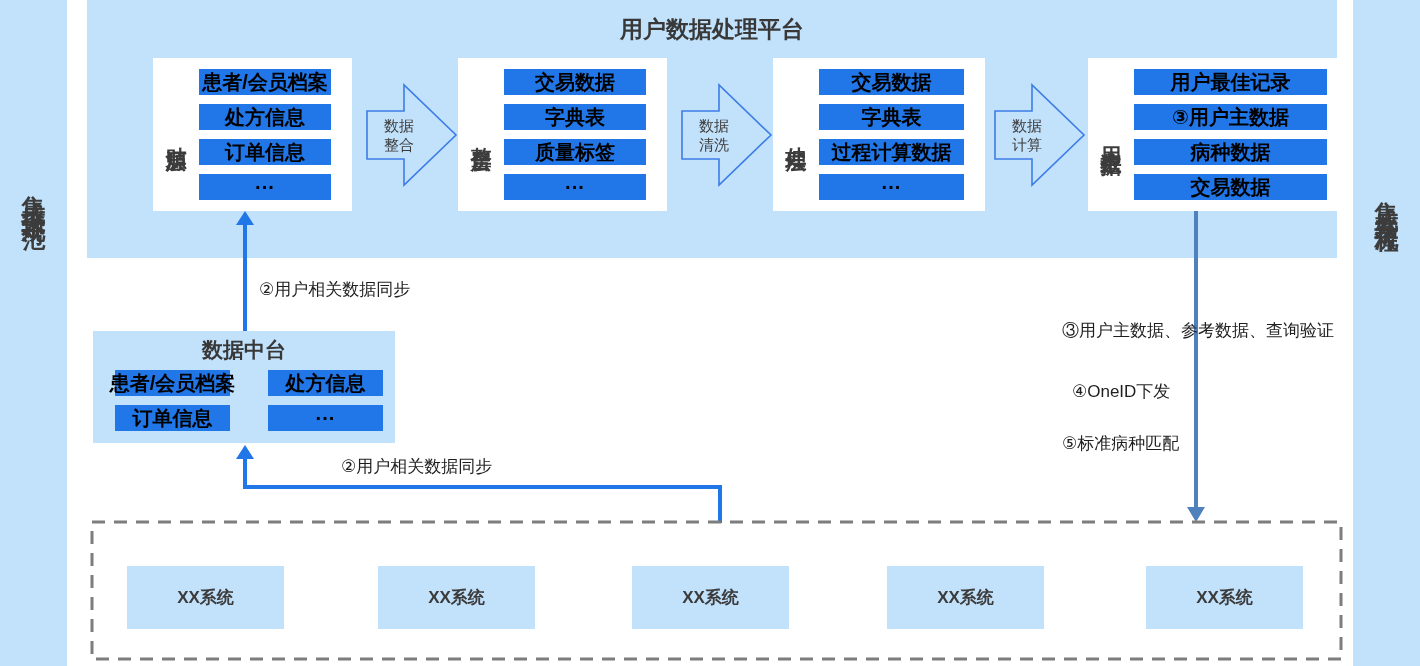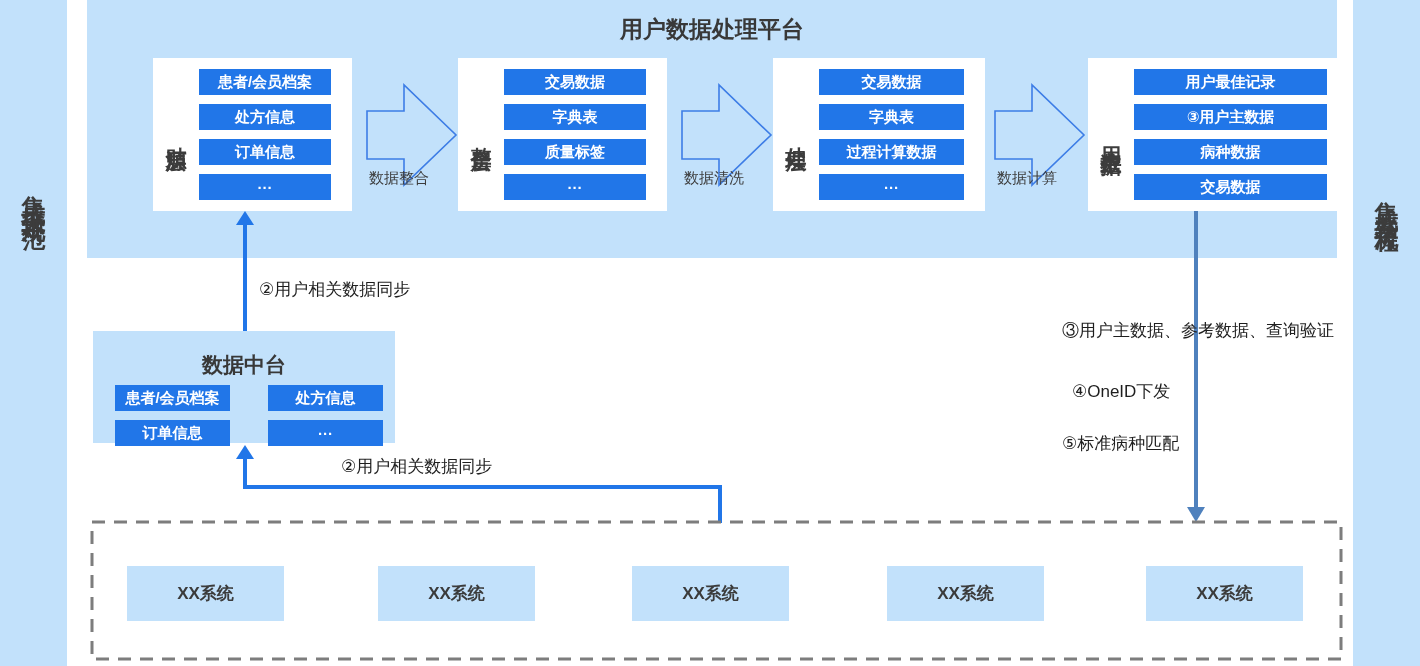--- a/index.html
+++ b/index.html
@@ -34,33 +34,33 @@
   .group-label{width:46px;display:flex;align-items:center;justify-content:center;}
   .group-label span{
     writing-mode:vertical-lr;text-orientation:upright;
     font-size:21px;font-weight:bold;letter-spacing:3px;color:var(--ink);white-space:nowrap;
   }
   .group-items{
     flex:1;display:flex;flex-direction:column;justify-content:center;
     gap:9px;padding-right:21px;
   }
   .item{
-    height:26px;background:var(--blue);color:#ffffff;font-weight:bold;font-size:15px;
+    height:26px;background:var(--blue);color:#000000;font-weight:bold;font-size:20px;
     display:flex;align-items:center;justify-content:center;white-space:nowrap;
   }
   
   .block-arrow{position:absolute;top:83px;width:92px;height:104px;}
   .arrow-text{
     position:absolute;left:0;top:0;width:66px;height:104px;
-    display:flex;flex-direction:row;align-items:flex-end;justify-content:center;
+    display:flex;flex-direction:column;align-items:center;justify-content:center;
     font-size:15px;line-height:19px;color:var(--ink);
   }
   
   .hub{position:absolute;left:93px;top:331px;width:302px;height:112px;background:var(--lb);}
-  .hub-title{margin-top:20px;text-align:center;font-size:21px;font-weight:bold;color:#383838;}
+  .hub-title{margin-top:5px;text-align:center;font-size:21px;font-weight:bold;color:#383838;}
   .hub-grid{
     display:grid;grid-template-columns:115px 115px;column-gap:38px;row-gap:9px;
     padding:6px 12px 0 22px;
   }
   
   .line{position:absolute;background:var(--blue);}
   .steel{background:var(--steel);}
   .head-up{
     position:absolute;width:0;height:0;
     border-left:9px solid transparent;border-right:9px solid transparent;
@@ -68,21 +68,21 @@
   }
   .head-down-steel{
     position:absolute;width:0;height:0;
     border-left:9px solid transparent;border-right:9px solid transparent;
     border-top:15px solid var(--steel);
   }
   .flow-label{position:absolute;font-size:17px;color:var(--note);white-space:nowrap;}
   
   .dashed-svg{position:absolute;left:90px;top:520px;}
   .system{
-    position:absolute;top:566px;width:157px;height:55px;background:var(--lb);
+    position:absolute;top:566px;width:157px;height:63px;background:var(--lb);
     display:flex;align-items:center;justify-content:center;
     font-weight:bold;font-size:17px;color:#3b3b3b;
   }
 </style>
 </head>
 <body>
 
 <div class="canvas">
 
   <div class="rail rail-left">

